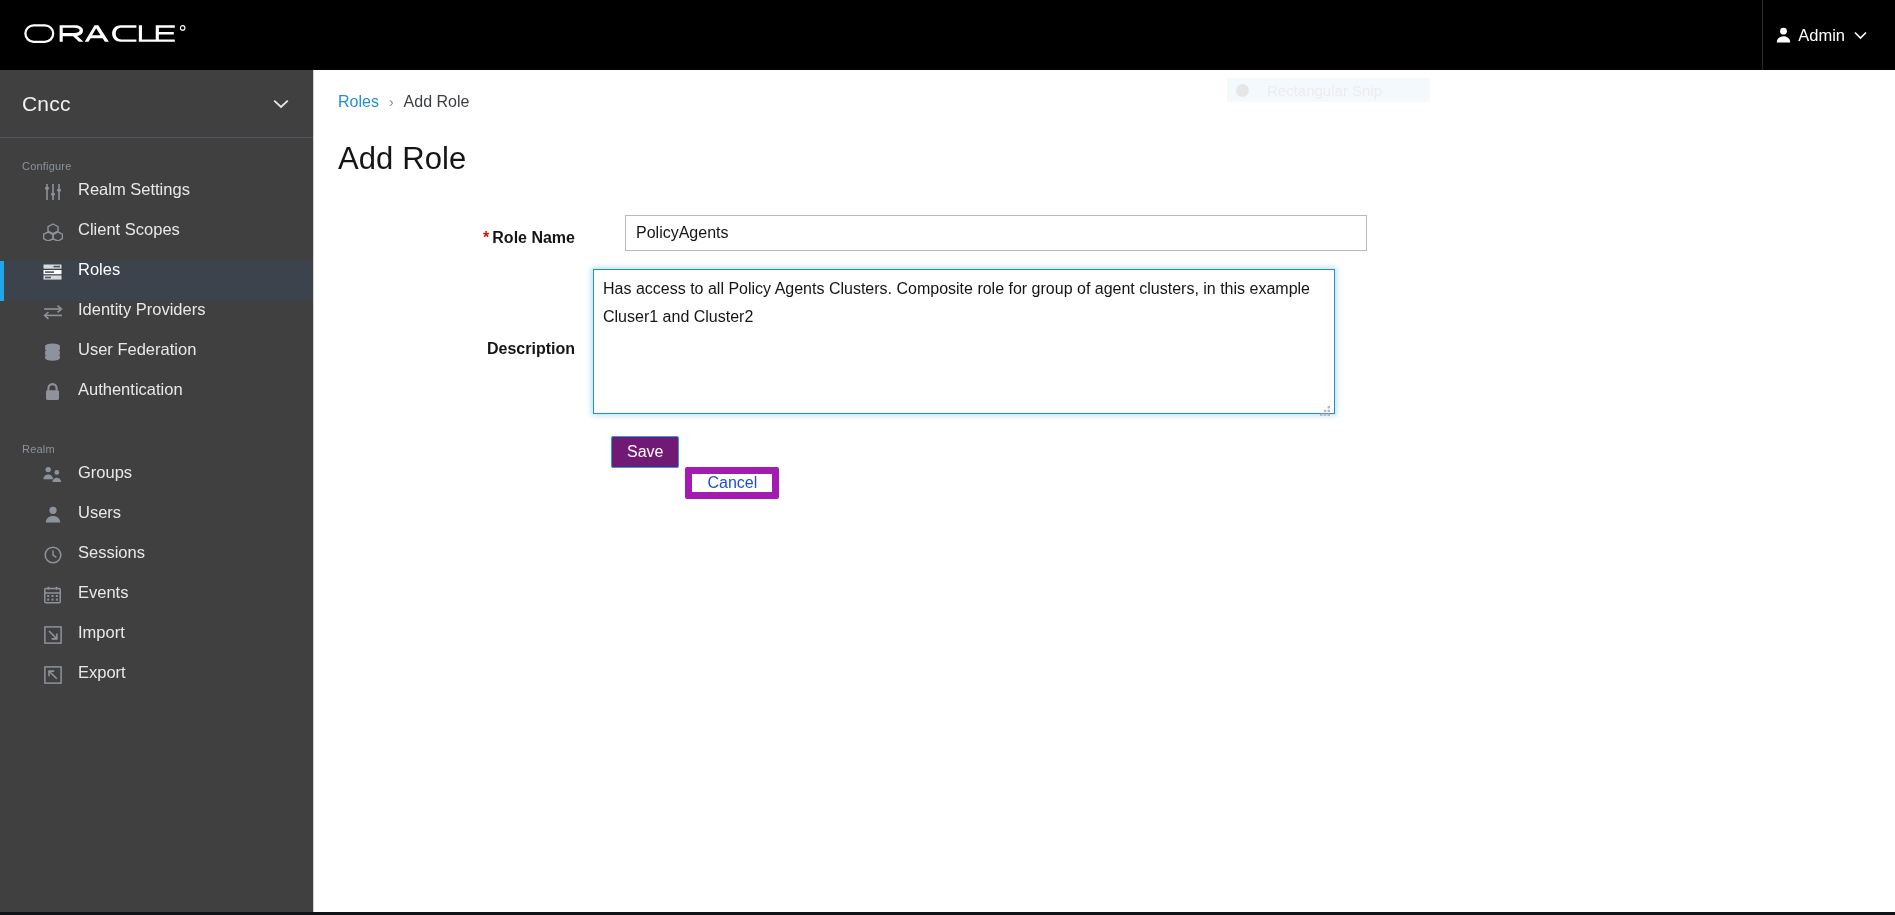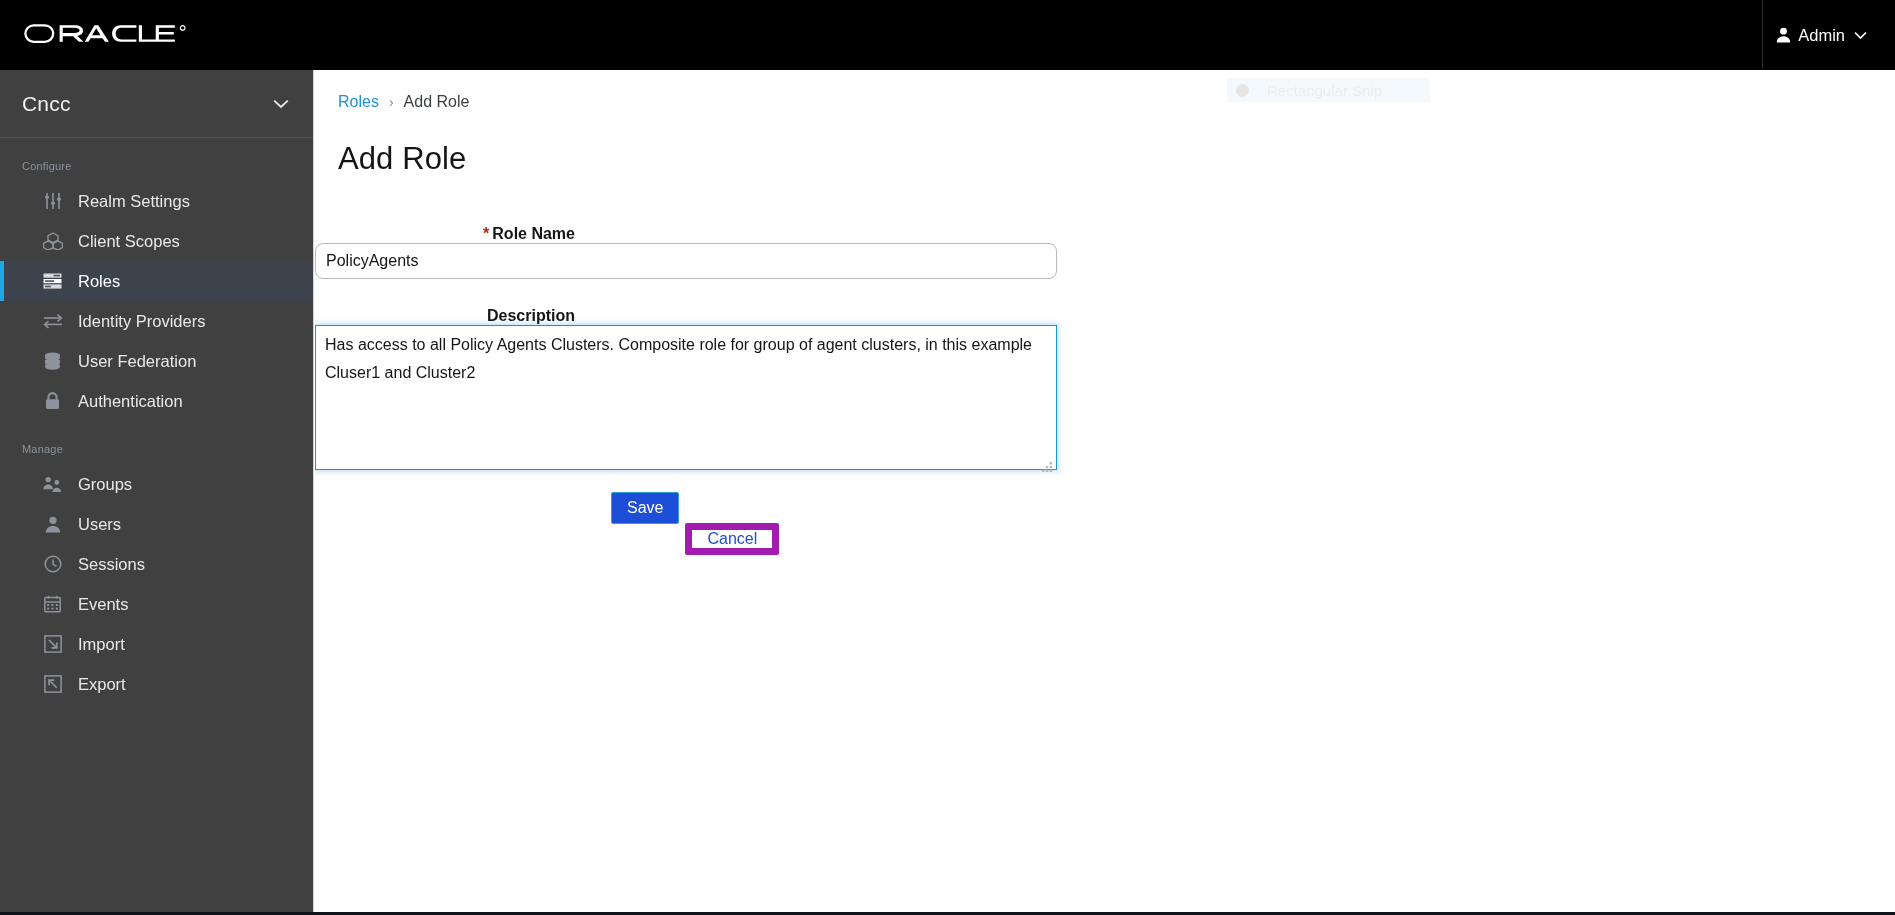--- a/index.html
+++ b/index.html
@@ -96,21 +96,21 @@
   .nav-section-title {
     color: #8b929c;
     font-size: 11px;
     padding: 22px 0 9px 22px;
     letter-spacing: .2px;
   }
   .nav-list { list-style: none; }
   .nav-item {
     position: relative;
     display: flex;
-    align-items: center;
+    align-items: flex-start;
     gap: 14px;
     height: 40px;
     padding-left: 42px;
     color: #e6e8ea;
     font-size: 16.5px;
     cursor: pointer;
   }
   .nav-item .nav-ico {
     position: absolute;
     left: 42px;
@@ -169,47 +169,47 @@
     font-weight: 400;
     color: #151515;
     letter-spacing: .1px;
   }
 
   .form {
     padding-top: 38px;
   }
   .form-row {
     display: flex;
-    align-items: flex-start;
+    align-items: center;
     margin-bottom: 18px;
-    flex-direction: column;
   }
   .form-label {
     width: 278px;
     text-align: right;
     padding-right: 18px;
     padding-top: 10px;
     font-size: 16px;
     font-weight: bold;
     color: #151515;
     white-space: nowrap;
   }
   .req-star { color: #c9190b; font-weight: bold; margin-right: 3px; }
 
   .text-input {
     width: 742px;
     height: 36px;
     border: 1px solid #b8bbbe;
-    border-radius: 8px;
+    border-radius: 0;
     background: #ffffff;
     font-family: "Liberation Sans", sans-serif;
     font-size: 16px;
     color: #151515;
     padding: 0 10px;
     outline: none;
+    margin-left: 32px;
   }
 
   .textarea-wrap {
     position: relative;
     width: 742px;
   }
   .text-area {
     width: 742px;
     height: 145px;
     border: 1px solid #1f8fd4;
@@ -244,21 +244,21 @@
   .btn {
     font-family: "Liberation Sans", sans-serif;
     font-size: 16px;
     height: 32px;
     padding: 0 15px;
     border-radius: 2px;
     cursor: pointer;
     line-height: 1;
   }
   .btn-primary {
-    background: #1d4ed8;
+    background: #701a75;
     border: 1px solid #2a9fd8;
     color: #ffffff;
   }
   .btn-secondary {
     background: #ffffff;
     border: 7px solid #a21caf;
     color: #1d4ed8;
     margin-top: 31px;
   }
 
@@ -440,21 +440,21 @@
         <span class="nav-ico">
           <svg width="15" height="18" viewBox="0 0 15 18" aria-hidden="true">
             <path d="M3.4 7.5 V5.2 a4.1 4.1 0 0 1 8.2 0 V7.5" fill="none" stroke="#8d939c" stroke-width="2.1"></path>
             <rect x="1" y="7.3" width="13" height="9.6" rx="1.4" fill="#8d939c"></rect>
           </svg>
         </span>
         <span class="nav-label">Authentication</span>
       </li>
     </ul>
 
-    <div class="nav-section-title">Manage</div>
+    <div class="nav-section-title">Realm</div>
     <ul class="nav-list">
 
       <li class="nav-item">
         <span class="nav-ico">
           <svg width="19" height="17" viewBox="0 0 19 17" aria-hidden="true">
             <g fill="#8d939c">
               <circle cx="5.2" cy="3.6" r="2.7"></circle>
               <path d="M0.4 13.2c0-3 2.2-4.8 4.8-4.8s4.8 1.8 4.8 4.8z"></path>
               <circle cx="13.8" cy="6.4" r="2.4"></circle>
               <path d="M9.4 16c0-2.7 2-4.3 4.4-4.3s4.4 1.6 4.4 4.3z"></path>

